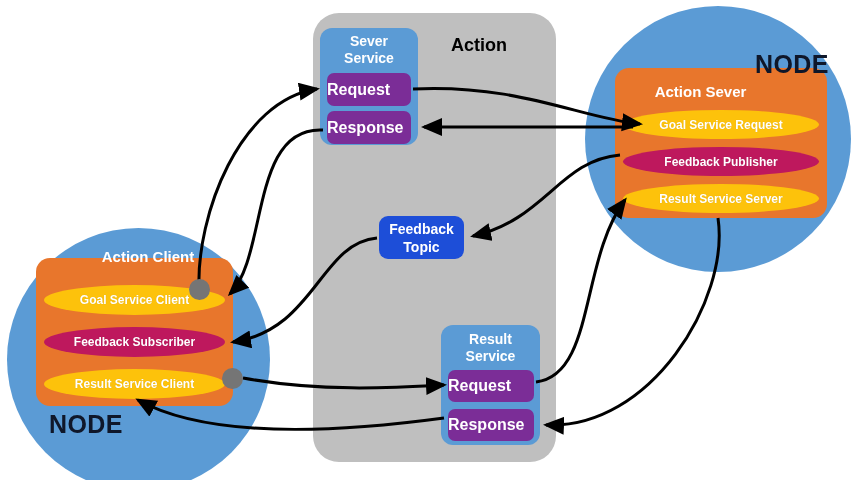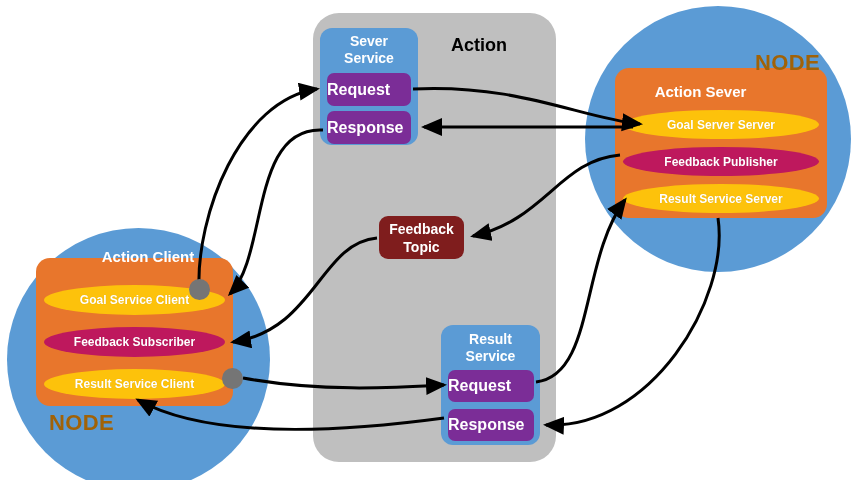--- a/index.html
+++ b/index.html
@@ -25,23 +25,23 @@
     z-index: 5;
   }
   .node-circle {
     position: absolute;
     border-radius: 50%;
     background: #5B9BD5;
     z-index: 1;
   }
   .node-label {
     position: absolute;
-    color: #a16207;
-    font-weight: bold;
-    font-size: 22px;
+    color: #0f172a;
+    font-weight: bold;
+    font-size: 25px;
     letter-spacing: 0.4px;
     z-index: 4;
     white-space: nowrap;
   }
   .inner-box {
     position: absolute;
     background: #E8762C;
     border-radius: 14px;
     z-index: 2;
   }
@@ -108,21 +108,21 @@
     display: flex;
     align-items: center;
     color: #ffffff;
     font-weight: bold;
     font-size: 16px;
     z-index: 4;
     white-space: nowrap;
   }
   .topic-box {
     position: absolute;
-    background: #7f1d1d;
+    background: #1d4ed8;
     border-radius: 9px;
     display: flex;
     align-items: center;
     justify-content: center;
     text-align: center;
     color: #ffffff;
     font-weight: bold;
     font-size: 14px;
     line-height: 18px;
     z-index: 3;
@@ -161,21 +161,21 @@
   <div class="node-label" style="left:49px; top:410px;">NODE</div>
 
   <div class="conn-dot" style="left:189px; top:279px;"></div>
   <div class="conn-dot" style="left:222px; top:368px;"></div>
 
   <div class="node-circle" style="left:585px; top:6px; width:266px; height:266px;"></div>
   <div class="inner-box" style="left:615px; top:68px; width:212px; height:150px;"></div>
   <div class="inner-title" style="left:615px; top:83px; width:171px;">Action Sever</div>
 
   <div class="pill yellow" style="left:623px; top:110px; width:196px; height:29px;">
-    <span>Goal Server Server</span>
+    <span>Goal Service Request</span>
   </div>
   <div class="pill green" style="left:623px; top:147px; width:196px; height:29px;">
     <span>Feedback Publisher</span>
   </div>
   <div class="pill yellow" style="left:623px; top:184px; width:196px; height:29px;">
     <span>Result Service Server</span>
   </div>
 
   <div class="node-label" style="left:755px; top:50px;">NODE</div>
 

